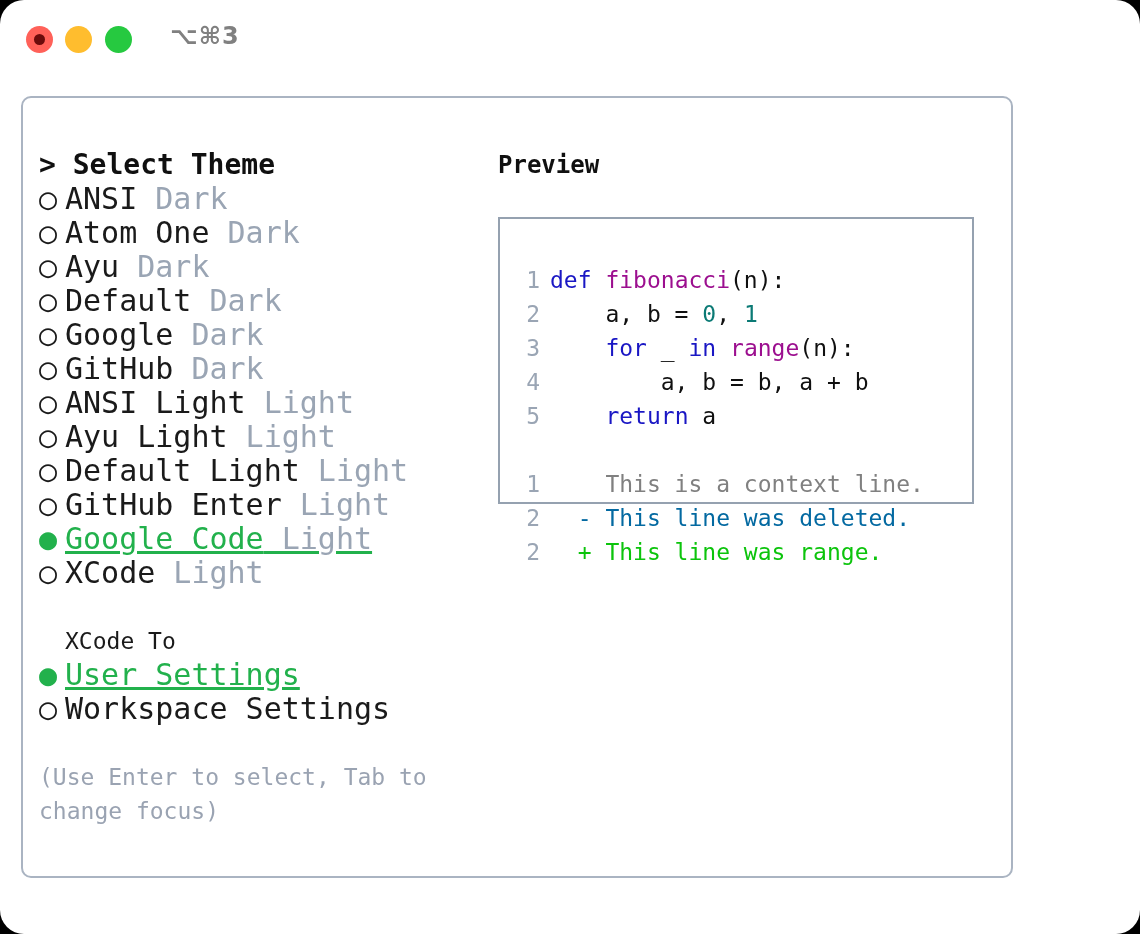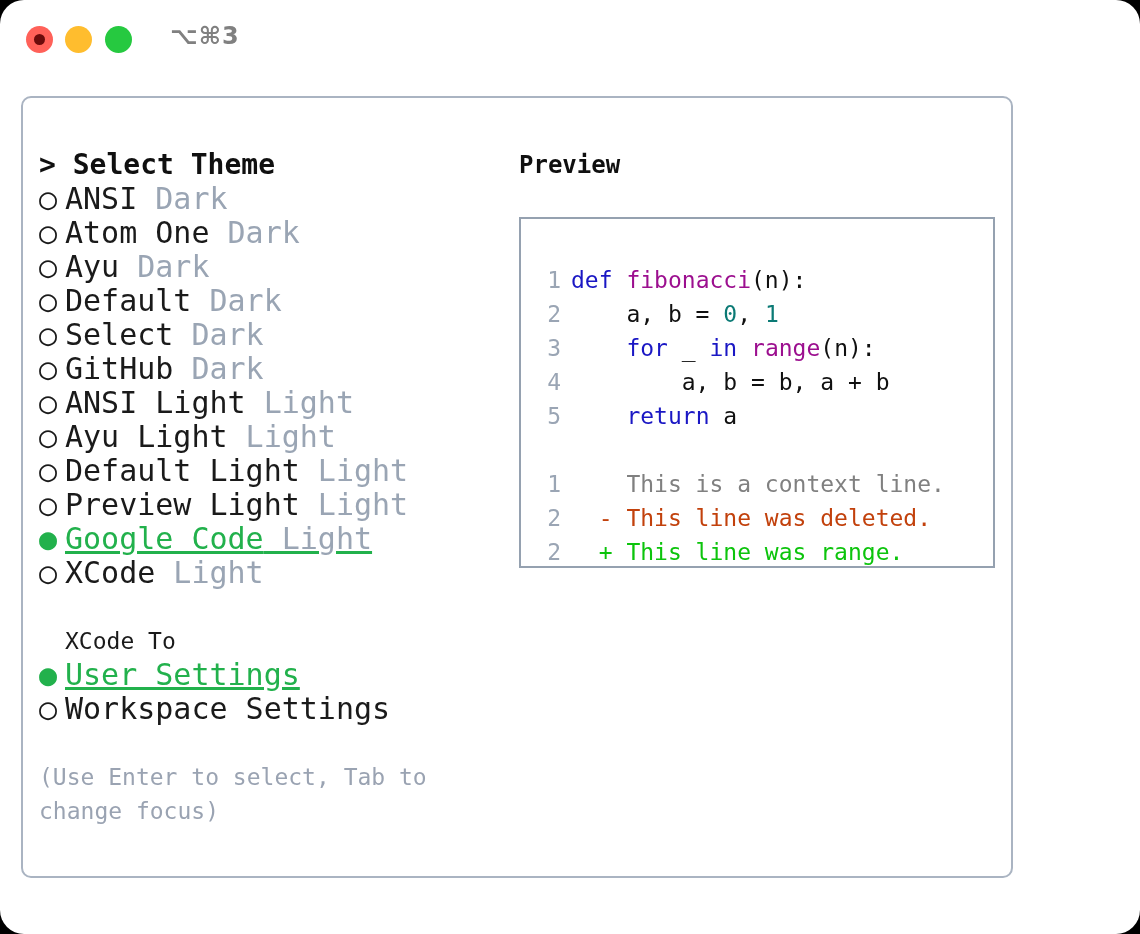--- a/index.html
+++ b/index.html
@@ -121,34 +121,34 @@
     font-size: 23px;
     line-height: 34px;
     color: #9aa3b2;
     width: 415px;
     white-space: pre-wrap;
   }
 
   
   #right-col {
     position: absolute;
-    left: 496px;
+    left: 475px;
     top: 50px;
     width: 490px;
   }
   #preview-title {
     font-size: 24px;
     font-weight: bold;
     color: #101010;
     line-height: 34px;
   }
   #preview-box {
     margin-top: 35px;
     width: 476px;
-    height: 351px;
+    height: 287px;
     box-sizing: border-box;
     border: 2px solid #95a1b0;
     background: #ffffff;
     padding: 44px 0 0 0;
   }
 
   .code-line {
     font-size: 23px;
     line-height: 34px;
     white-space: pre;
@@ -161,21 +161,21 @@
     color: #9aa5b4;
   }
   .code-body { padding-left: 10px; }
 
   .tok-kw   { color: #1a17c4; }
   .tok-fn   { color: #9c0f8f; }
   .tok-num  { color: #0b7a75; }
   .tok-plain{ color: #101010; }
 
   .diff-ctx { color: #808080; }
-  .diff-del { color: #c2410c; }
+  .diff-del { color: #0369a1; }
   .diff-add { color: #0cc40c; }
 
   .blank-line { height: 34px; }
 </style>
 </head>
 <body>
 
 <div id="window">
 
   <div id="titlebar">
@@ -190,26 +190,26 @@
 
     <div id="left-col">
 
       <div class="hdr">&gt; Select Theme</div>
 
       <div id="theme-list">
           <div class="opt"><span class="marker">○</span><span>ANSI</span><span class="suffix"> Dark</span></div>
           <div class="opt"><span class="marker">○</span><span>Atom One</span><span class="suffix"> Dark</span></div>
           <div class="opt"><span class="marker">○</span><span>Ayu</span><span class="suffix"> Dark</span></div>
           <div class="opt"><span class="marker">○</span><span>Default</span><span class="suffix"> Dark</span></div>
-          <div class="opt"><span class="marker">○</span><span>Select</span><span class="suffix"> Dark</span></div>
+          <div class="opt"><span class="marker">○</span><span>Google</span><span class="suffix"> Dark</span></div>
           <div class="opt"><span class="marker">○</span><span>GitHub</span><span class="suffix"> Dark</span></div>
           <div class="opt"><span class="marker">○</span><span>ANSI Light</span><span class="suffix"> Light</span></div>
           <div class="opt"><span class="marker">○</span><span>Ayu Light</span><span class="suffix"> Light</span></div>
           <div class="opt"><span class="marker">○</span><span>Default Light</span><span class="suffix"> Light</span></div>
-          <div class="opt"><span class="marker">○</span><span>Preview Light</span><span class="suffix"> Light</span></div>
+          <div class="opt"><span class="marker">○</span><span>GitHub Enter</span><span class="suffix"> Light</span></div>
           <div class="opt selected"><span class="marker">●</span><span>Google Code</span><span class="suffix"> Light</span></div>
           <div class="opt"><span class="marker">○</span><span>XCode</span><span class="suffix"> Light</span></div>
         </div>
 
       <div class="spacer-row"></div>
 
       <div class="group-label">XCode To</div>
 
       <div id="apply-list">
           <div class="opt selected"><span class="marker">●</span><span>User Settings</span></div>

